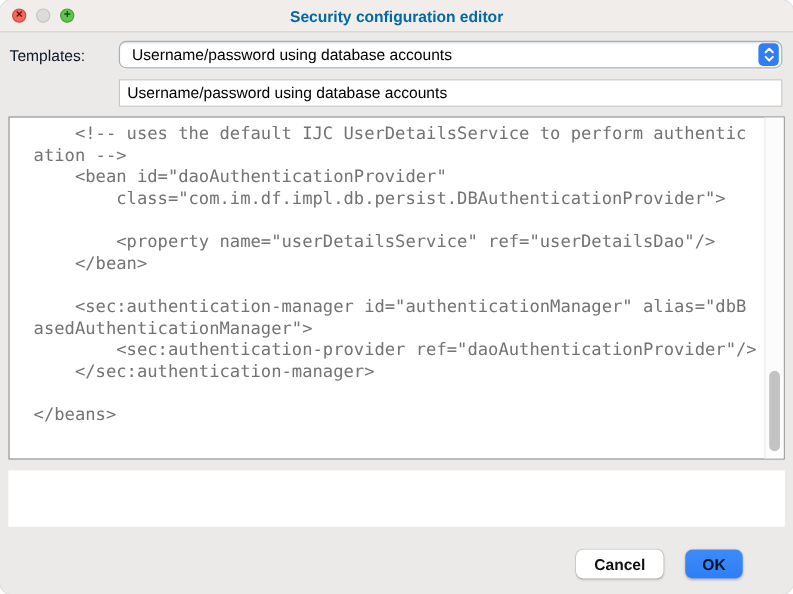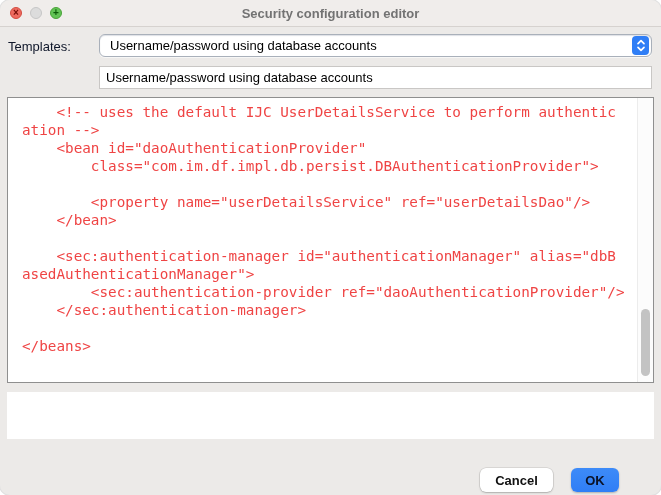--- a/index.html
+++ b/index.html
@@ -15,21 +15,21 @@
     box-shadow: 0 0 0 1px rgba(0,0,0,0.12);
   }
 
   
   .titlebar {
     position: absolute; left: 0; top: 0; right: 0; height: 27px;
     background: #f0edeb;
     border-bottom: 1px solid #d6d2cf;
     display: flex; align-items: center; justify-content: center;
   }
-  .titlebar-title { font-size: 13px; font-weight: bold; color: #737373; }
+  .titlebar-title { font-size: 13px; font-weight: bold; color: #0369a1; }
   .traffic { position: absolute; left: 10px; top: 7px; display: flex; gap: 8px; }
   .light {
     width: 12px; height: 12px; border-radius: 50%;
     display: flex; align-items: center; justify-content: center;
     font-size: 10px; line-height: 12px; font-weight: bold;
   }
   .light.red   { background: var(--traffic-red, #ee6a5f);  border: 1px solid var(--traffic-red-border, #d24c40);  color: #730b06; }
   .light.gray  { background: var(--traffic-gray, #dcdcdc); border: 1px solid var(--traffic-gray-border, #c6c6c6); color: #9a9a9a; }
   .light.green { background: var(--traffic-green, #61c354);border: 1px solid var(--traffic-green-border, #4aa338); color: #0a5b06; }
 
@@ -69,24 +69,24 @@
   }
 
   
   .codebox {
     position: absolute; left: 7px; top: 97px; width: 647px; height: 286px;
     background: #ffffff;
     border: 1px solid #8f8f8f;
   }
   .code {
     position: absolute; left: 0; top: 0; right: 16px; bottom: 0;
-    padding: 5px 0 0 14px;
+    padding: 5px 0 0 20px;
     font-family: "DejaVu Sans Mono", "Liberation Mono", monospace;
     font-size: 14.3px; line-height: 18px;
-    color: #ef4444;
+    color: #737373;
     white-space: pre;
     overflow: hidden;
     cursor: text;
   }
   .vscrollbar {
     position: absolute; right: 0; top: 0; bottom: 0; width: 16px;
     background: #fcfcfc;
     border-left: 1px solid #ececec;
   }
   .vthumb {
@@ -101,21 +101,20 @@
   }
 
   
   .btn {
     position: absolute; top: 458px; height: 24px;
     border: none; border-radius: 6px;
     font-family: "Liberation Sans", sans-serif;
     font-size: 13px; font-weight: bold;
     display: flex; align-items: center; justify-content: center;
     cursor: default;
-    margin-top: 10px;
   }
   .btn-cancel {
     left: 480px; width: 73px;
     background: #ffffff; color: #111;
     box-shadow: 0 0 0 0.5px rgba(0,0,0,0.15), 0 1px 2px rgba(0,0,0,0.2);
   }
   .btn-ok {
     left: 571px; width: 48px;
     background: linear-gradient(var(--accent-light, #3d8bf8), var(--accent, #2f7ef6));
     color: #0b1226;

